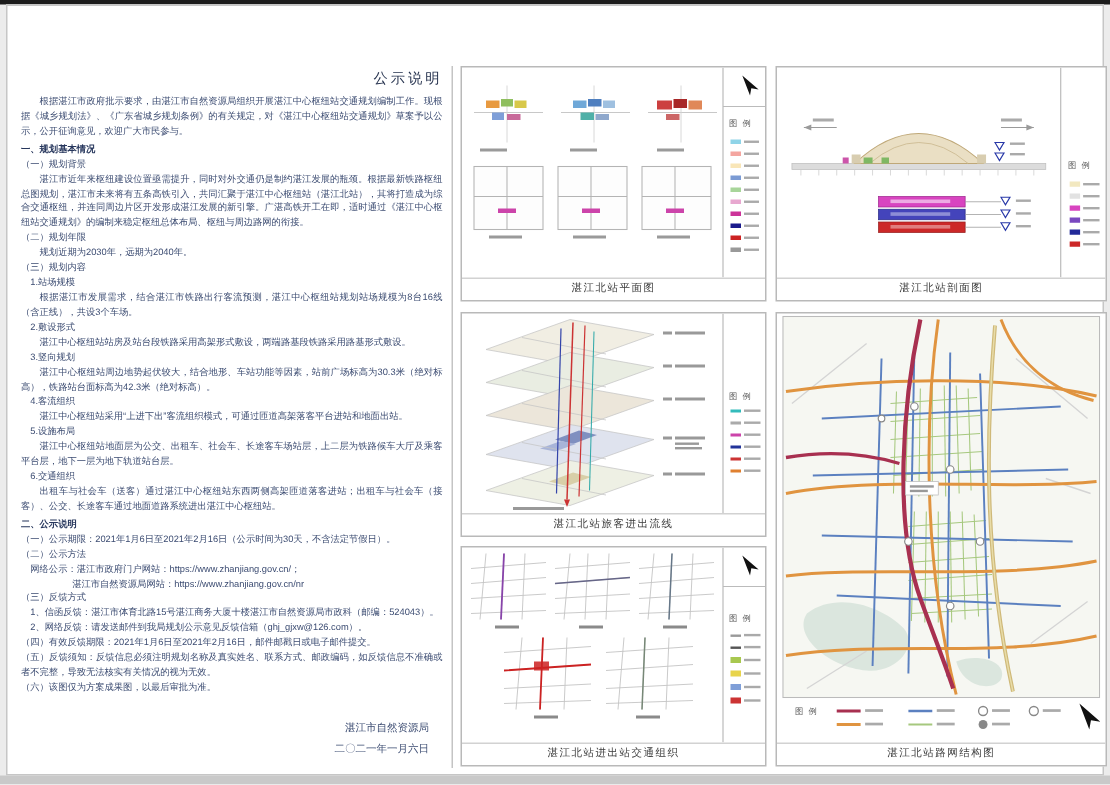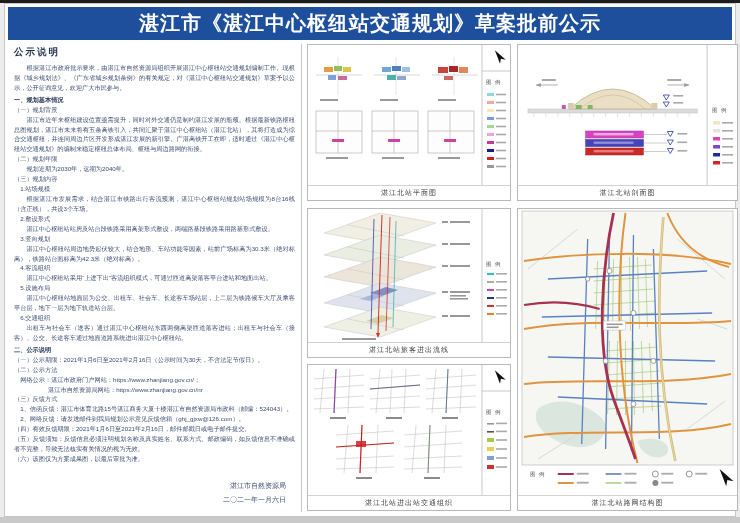--- a/index.html
+++ b/index.html
@@ -4,21 +4,21 @@
 <style>
   html,body{margin:0;padding:0;}
   .page{position:relative;width:740px;height:523px;background:#ececec;font-family:"Liberation Sans",sans-serif;overflow:hidden;}
   .top-strip{position:absolute;left:0;top:0;width:740px;height:3px;background:#1c1c1c;}
   .bottom-strip{position:absolute;left:0;top:517px;width:740px;height:6px;background:#c9c9c9;}
   .poster{position:absolute;left:4px;top:3px;width:732px;height:514px;background:#ffffff;border:1px solid #c6c6c6;box-sizing:border-box;}
   .banner{position:absolute;left:3px;top:3px;width:724px;height:33px;background:#1d4f9c;}
   .banner-title{display:block;text-align:center;line-height:33px;color:#ffffff;font-size:20px;font-weight:bold;letter-spacing:1px;white-space:nowrap;}
   
   .notice{position:absolute;left:6px;top:40px;width:287px;height:468px;overflow:hidden;padding:0 3px;box-sizing:border-box;}
-  .notice-heading{font-size:9.5px;font-weight:bold;text-align:left;color:#1f2c49;margin:2px 0 4px;letter-spacing:2px;}
+  .notice-heading{font-size:9.5px;font-weight:normal;text-align:right;color:#1f2c49;margin:2px 0 4px;letter-spacing:2px;}
   .notice p{margin:0;font-size:6.2px;line-height:1.6;color:#3c4c72;text-align:justify;}
   .notice p.body{text-indent:2em;}
   .notice p.sec{font-weight:bold;color:#26365c;margin-top:2px;}
   .notice p.num,.notice p.plain{text-indent:1em;}
   .notice p.deep{text-indent:5.5em;}
   .signature{position:absolute;right:12px;bottom:6px;text-align:right;font-size:7px;color:#3c4c72;line-height:1.9;}
   .vline{position:absolute;left:296px;top:40px;width:1px;height:468px;background:#c4c4c4;}
   
   .panel{position:absolute;background:#fff;border:1px solid #b9b9b9;box-sizing:border-box;}
   .panel .draw{position:relative;border-bottom:1px solid #d2d2d2;overflow:hidden;}
@@ -36,23 +36,20 @@
   .p-r2{left:512px;top:204px;width:221px;height:303px;}
   .p-r2 .draw{height:286px;}
 </style>
 </head>
 <body>
 
 <div class="page">
   <div class="top-strip"></div>
 
   <div class="poster">
-    <div class="banner">
-      <span class="banner-title">湛江市《湛江中心枢纽站交通规划》草案批前公示</span>
-    </div>
 
     <div class="notice">
       <div class="notice-heading">公示说明</div>
       <p class="body">根据湛江市政府批示要求，由湛江市自然资源局组织开展湛江中心枢纽站交通规划编制工作。现根据《城乡规划法》、《广东省城乡规划条例》的有关规定，对《湛江中心枢纽站交通规划》草案予以公示，公开征询意见，欢迎广大市民参与。</p>
       <p class="sec">一、规划基本情况</p>
       <p class="sub">（一）规划背景</p>
       <p class="body">湛江市近年来枢纽建设位置亟需提升，同时对外交通仍是制约湛江发展的瓶颈。根据最新铁路枢纽总图规划，湛江市未来将有五条高铁引入，共同汇聚于湛江中心枢纽站（湛江北站），其将打造成为综合交通枢纽，并连同周边片区开发形成湛江发展的新引擎。广湛高铁开工在即，适时通过《湛江中心枢纽站交通规划》的编制来稳定枢纽总体布局、枢纽与周边路网的衔接。</p>
       <p class="sub">（二）规划年限</p>
       <p class="body">规划近期为2030年，远期为2040年。</p>
       <p class="sub">（三）规划内容</p>

